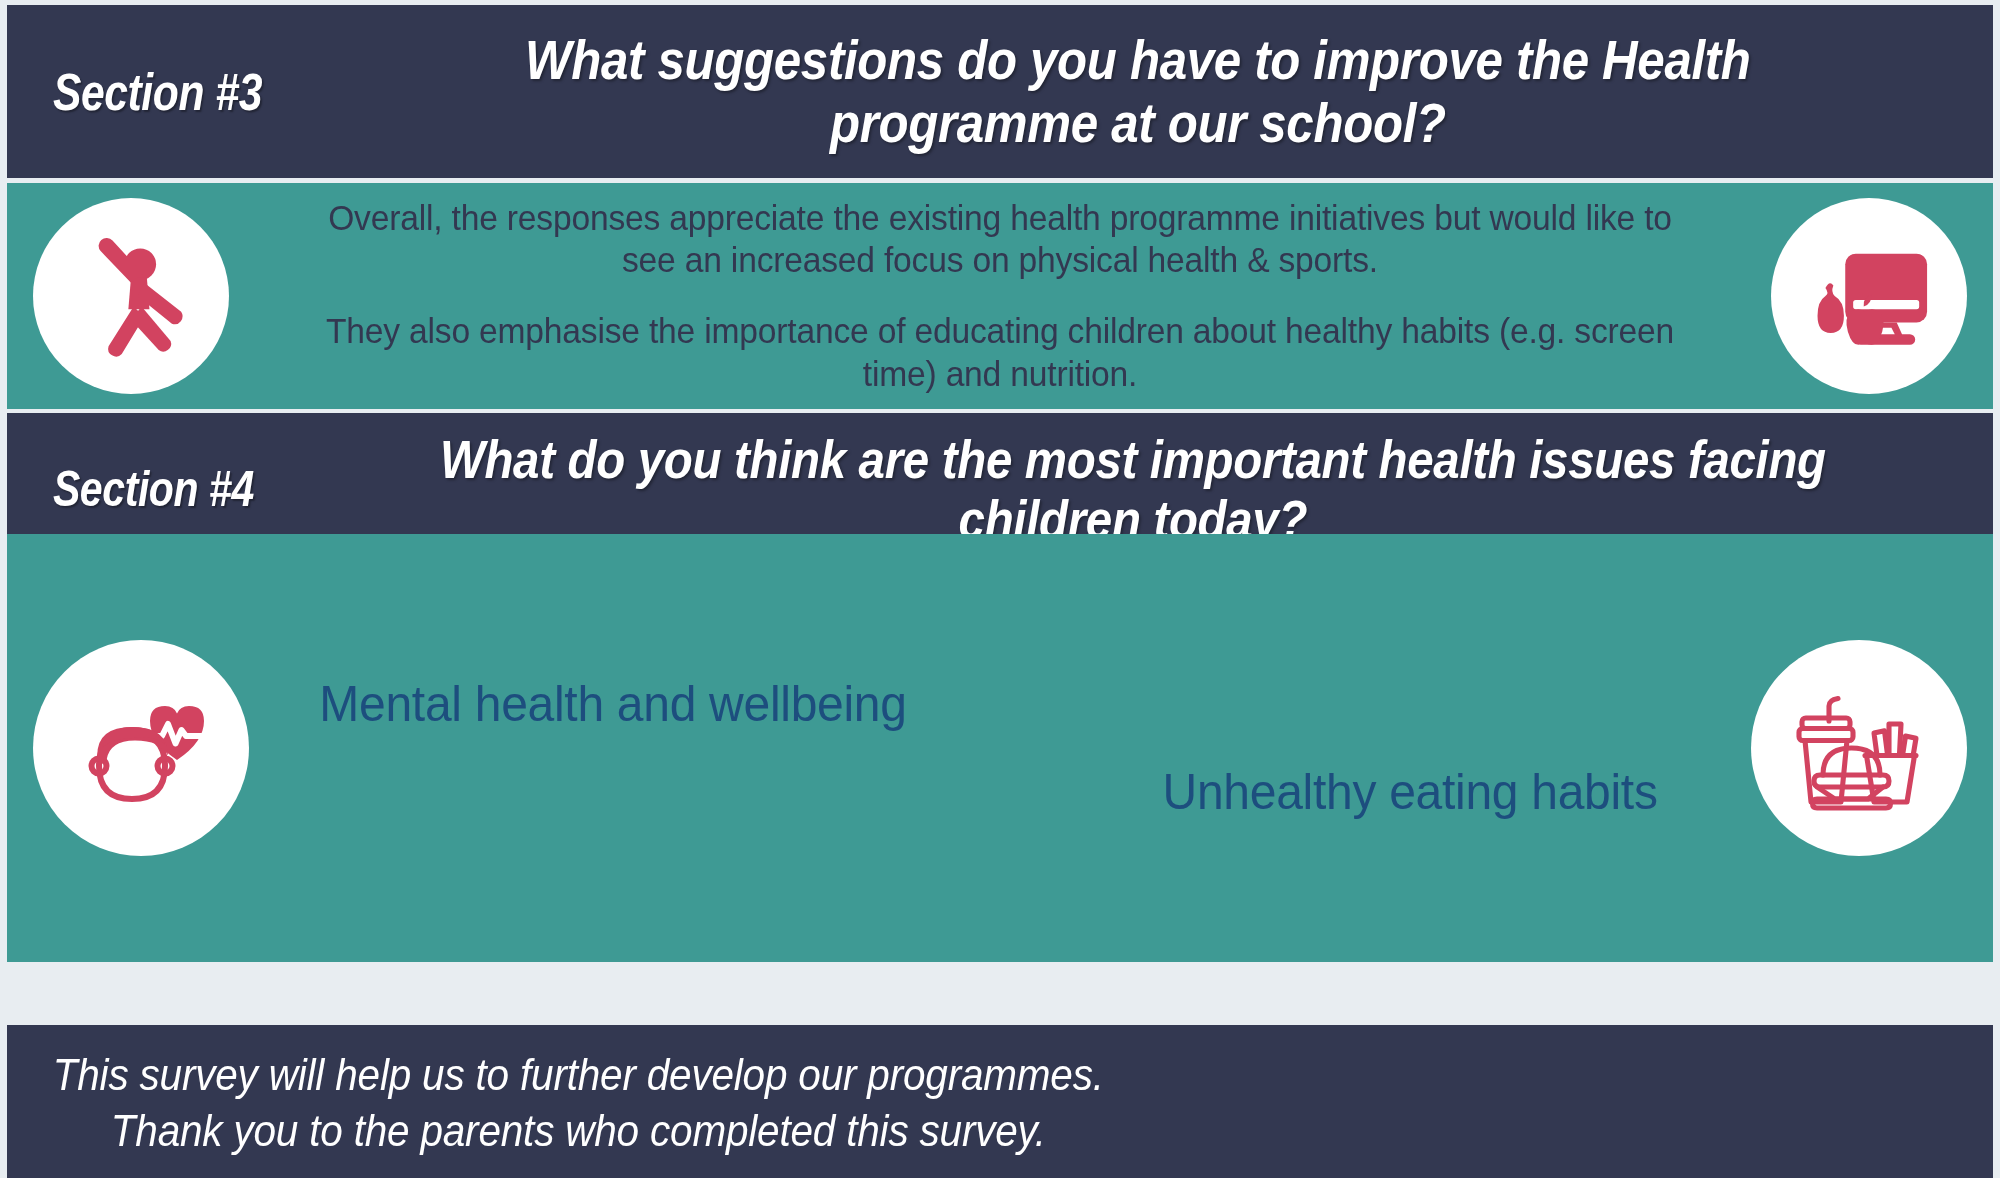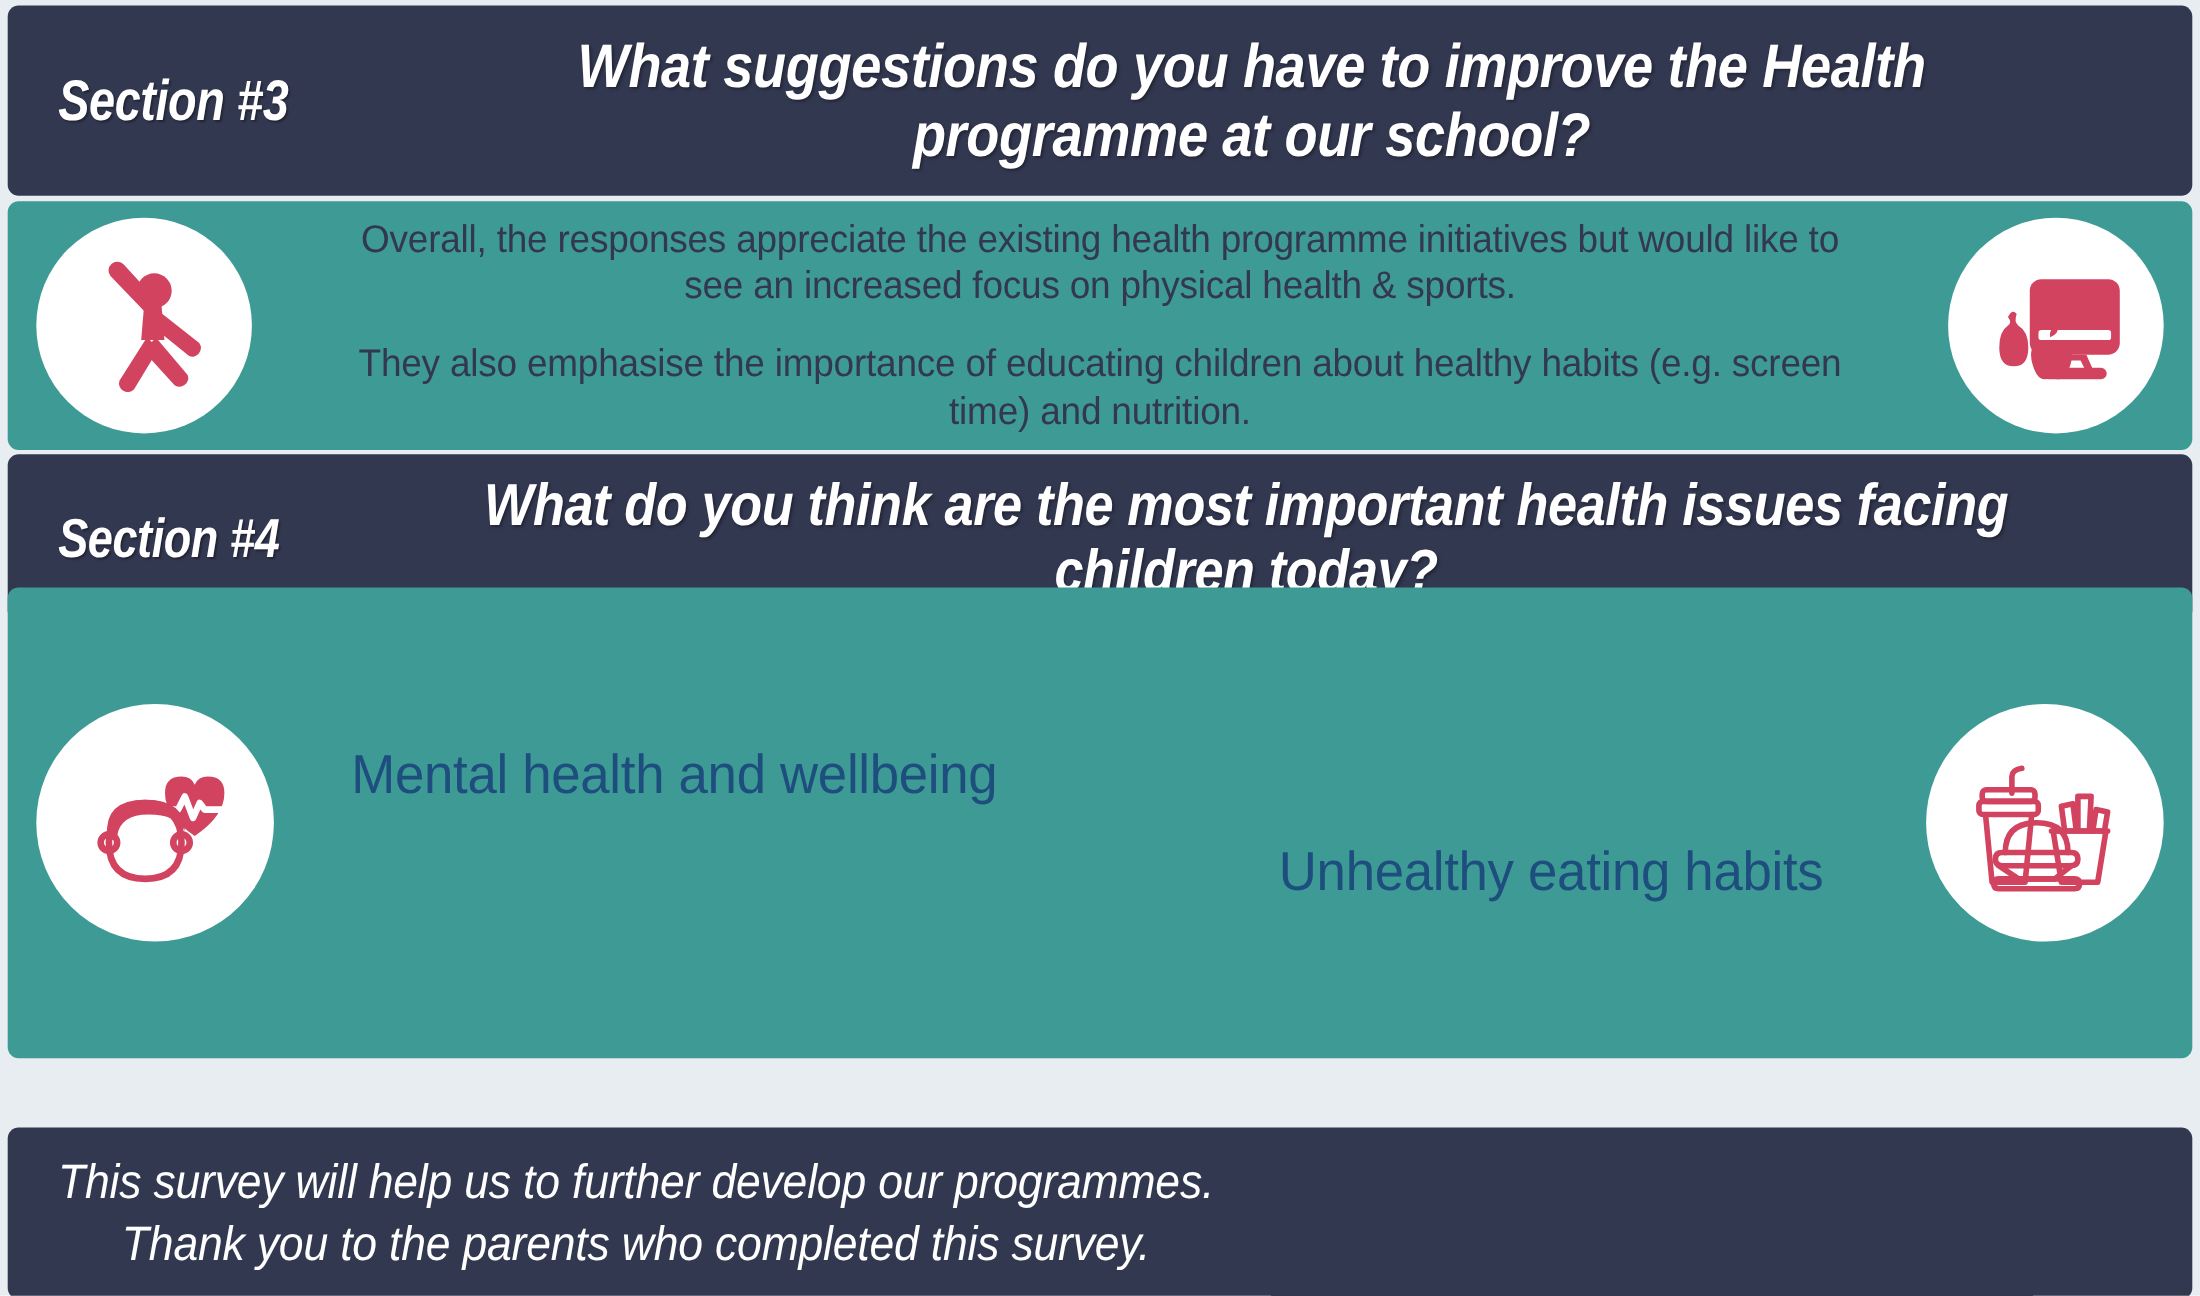--- a/index.html
+++ b/index.html
@@ -20,21 +20,20 @@
     background: #e8edf1;
     box-sizing: border-box;
   }
 
   
   .band {
     position: absolute;
     left: 7px;
     width: 1986px;
     box-sizing: border-box;
-    border-radius: 10px;
   }
   .band-dark  { background: #333851; }
   .band-teal  { background: #3e9a94; }
 
   
   .section-header {
     display: flex;
     align-items: center;
   }
   .section-tag {

